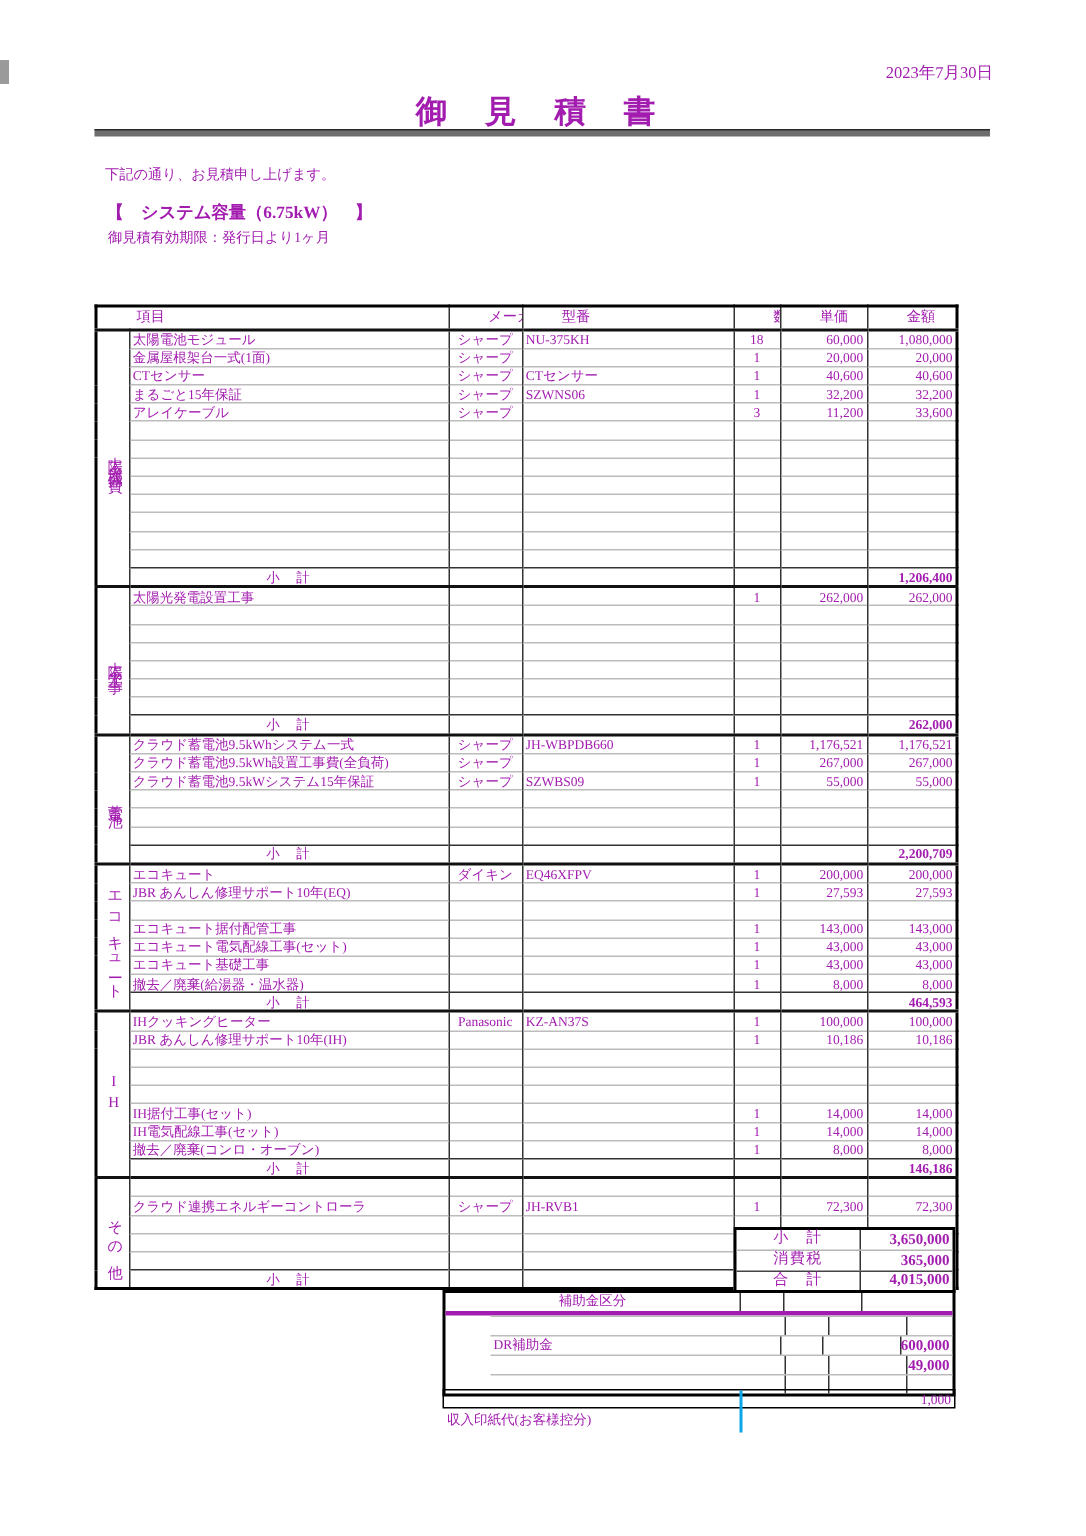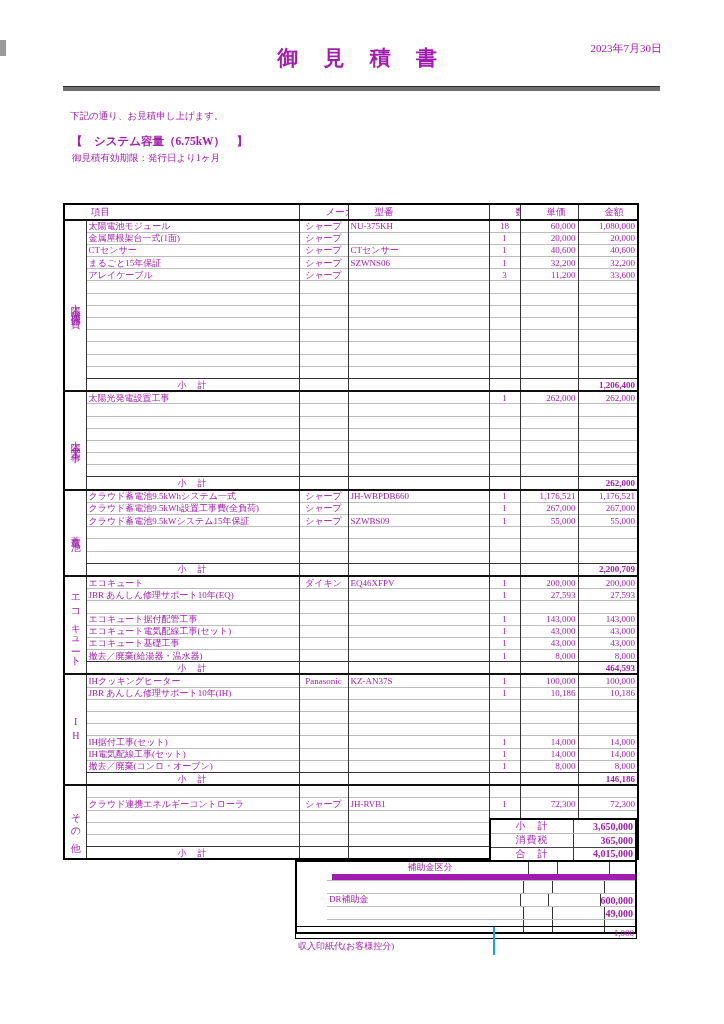--- a/index.html
+++ b/index.html
@@ -3,21 +3,21 @@
 <meta charset="utf-8">
 <style>
   html,body { margin:0; padding:0; background:#fff; }
   .page {
     position:relative; width:724px; height:1024px; background:#ffffff;
     font-family:"Liberation Serif","DejaVu Serif",serif; color:#a21caf;
     overflow:hidden;
   }
   .artifact { position:absolute; left:0; top:40px; width:6px; height:16px; background:#9a9a9a; }
   .date { position:absolute; top:41px; right:62px; font-size:11px; }
-  .doc-title { position:absolute; top:44px; left:0; width:100%; text-align:center;
+  .doc-title { position:absolute; top:60px; left:0; width:100%; text-align:center;
     font-size:21px; font-weight:bold; letter-spacing:10px; }
   .title-rule { position:absolute; left:63px; top:86px; width:597px; height:4px;
     background:#6e6e6e; border-top:1px solid #2a2a2a; }
   .greeting { position:absolute; left:70px; top:110px; font-size:9.5px; }
   .capacity { position:absolute; left:71px; top:134px; font-size:11.5px; font-weight:bold; }
   .validity { position:absolute; left:72px; top:152px; font-size:9.5px; }
 
   
   table.items { position:absolute; left:63px; top:203px; width:574px;
     border-collapse:collapse; table-layout:fixed; }
@@ -50,21 +50,21 @@
   .summary-row.grand { border-top:1px solid #444; }
   .summary-row .s-label { width:82px; text-align:center; font-size:10px;
     border-right:1px solid #333; align-self:stretch; line-height:12.8px; letter-spacing:1px; }
   .summary-row .s-value { flex:1; text-align:right; font-weight:bold; font-size:10px; padding-right:2px; }
 
   
   .subsidy-block { position:absolute; left:295px; top:860px; width:342px;
     border:2px solid #000; box-sizing:border-box; }
   .subsidy-row { display:flex; height:12px; align-items:center; }
   .subsidy-row + .subsidy-row { border-top:1px solid #bcbcbc;margin-left:30px; }
-  .subsidy-row.head { border-bottom:6px solid #a21caf;margin-left:35px; }
+  .subsidy-row.head { border-bottom:3px solid #a21caf; }
   .subsidy-row .c-label { width:192px; font-size:9px; padding:0 2px; align-self:stretch;
     line-height:11px; border-right:1px solid #333; overflow:hidden; white-space:nowrap; }
   .subsidy-row.head .c-label { text-align:center; }
   .subsidy-row .c1 { width:28px; align-self:stretch; border-right:1px solid #333; }
   .subsidy-row .c2 { width:51px; align-self:stretch; border-right:1px solid #333; }
   .subsidy-row .c-value { flex:1; text-align:right; font-size:10px; padding-right:2px;font-weight:bold; }
 
   
   .stamp-row { position:absolute; left:295px; top:926px; width:342px; height:13px;
     border:1px solid #000; box-sizing:border-box; display:flex; align-items:center; }

